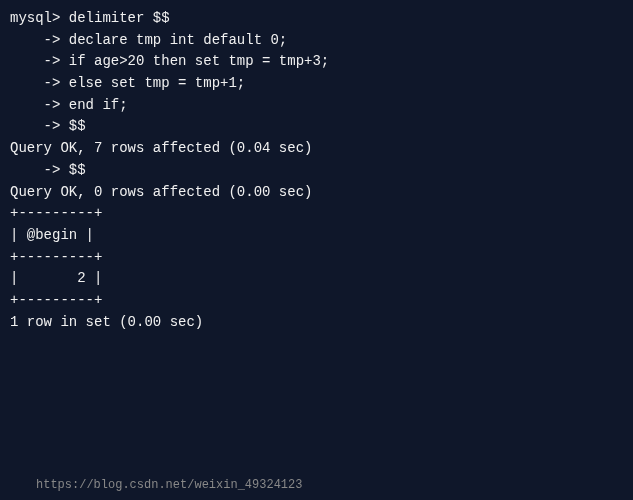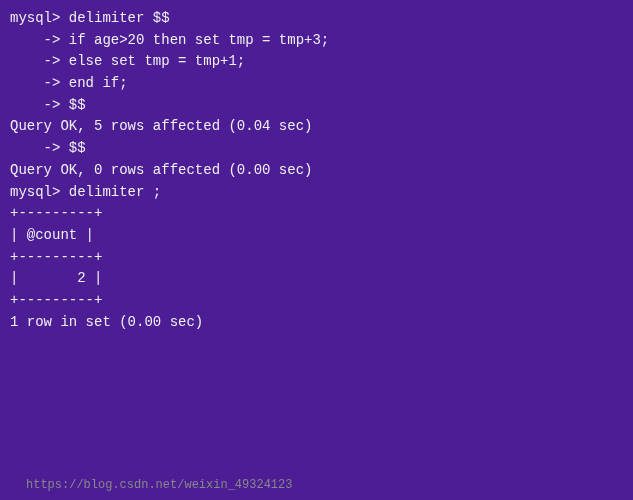--- a/index.html
+++ b/index.html
@@ -14,63 +14,63 @@
       background-color: #0d0d0d;
       font-family: 'Courier New', Courier, monospace;
       font-size: 14px;
       color: #f0f0f0;
       overflow: hidden;
     }
 
     .terminal {
       width: 100%;
       height: 100%;
-      background-color: #4c1d95;
+      background-color: #0f172a;
       padding: 8px 10px;
       position: relative;
     }
 
     .line {
       line-height: 1.55;
       white-space: pre;
     }
 
     .bottom-bar {
       position: absolute;
       bottom: 8px;
-      left: 0;
+      left: 16px;
       right: 0;
       display: flex;
       justify-content: space-between;
-      padding: 0 26px;
+      padding: 0 20px;
     }
 
     .watermark {
       color: #888;
       font-size: 12px;
     }
   </style>
 </head>
 <body>
 
 <div class="terminal">
   <div id="lines-container">
       <div class="line">mysql&gt; delimiter $$</div>
+      <div class="line">    -&gt; declare tmp int default 0;</div>
       <div class="line">    -&gt; if age&gt;20 then set tmp = tmp+3;</div>
       <div class="line">    -&gt; else set tmp = tmp+1;</div>
       <div class="line">    -&gt; end if;</div>
       <div class="line">    -&gt; $$</div>
-      <div class="line">Query OK, 5 rows affected (0.04 sec)</div>
+      <div class="line">Query OK, 7 rows affected (0.04 sec)</div>
       <div class="line"></div>
       <div class="line">    -&gt; $$</div>
       <div class="line">Query OK, 0 rows affected (0.00 sec)</div>
       <div class="line"></div>
-      <div class="line">mysql&gt; delimiter ;</div>
       <div class="line">+---------+</div>
-      <div class="line">| @count |</div>
+      <div class="line">| @begin |</div>
       <div class="line">+---------+</div>
       <div class="line">|       2 |</div>
       <div class="line">+---------+</div>
       <div class="line">1 row in set (0.00 sec)</div>
     </div>
   <div class="bottom-bar">
     <span class="watermark">https://blog.csdn.net/weixin_49324123</span>
   </div>
 </div>
 

